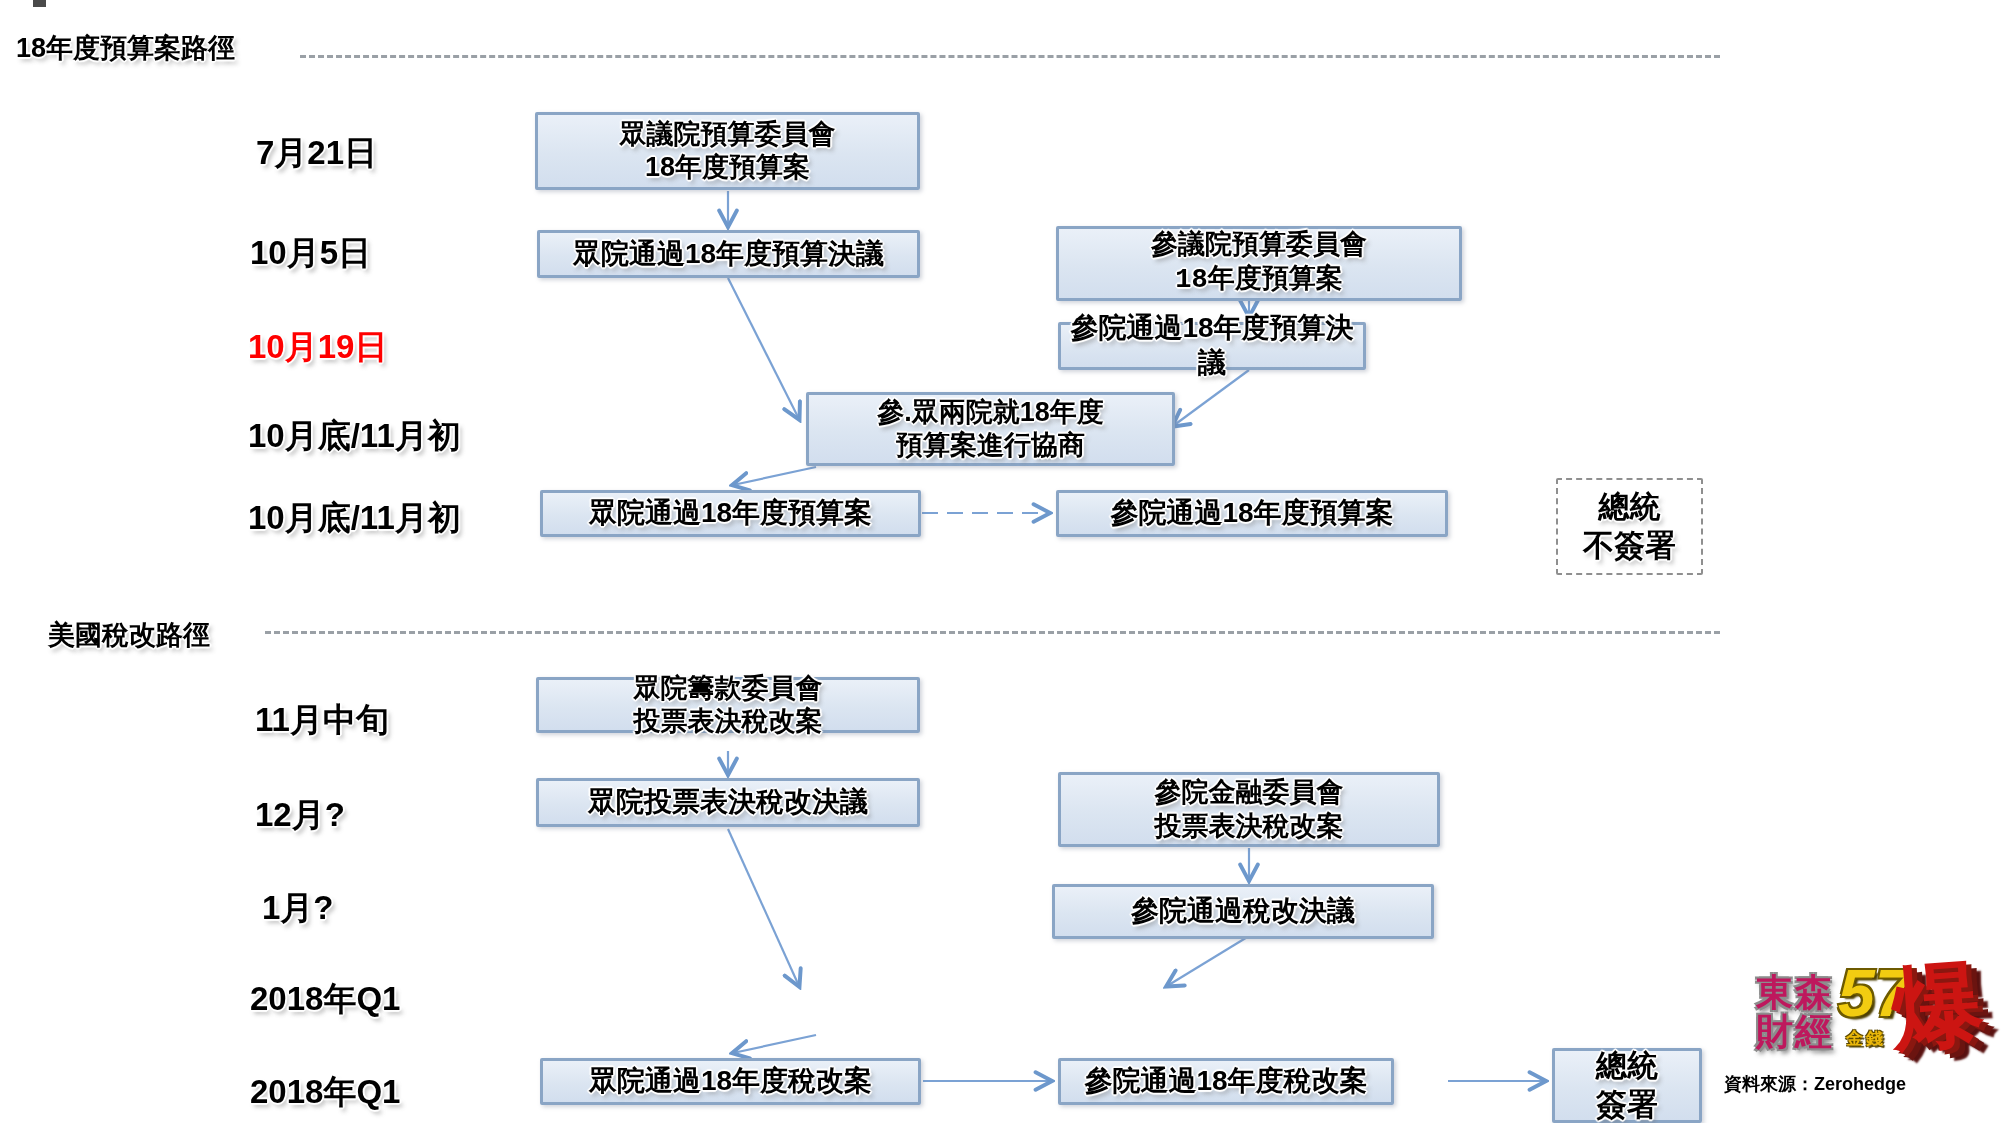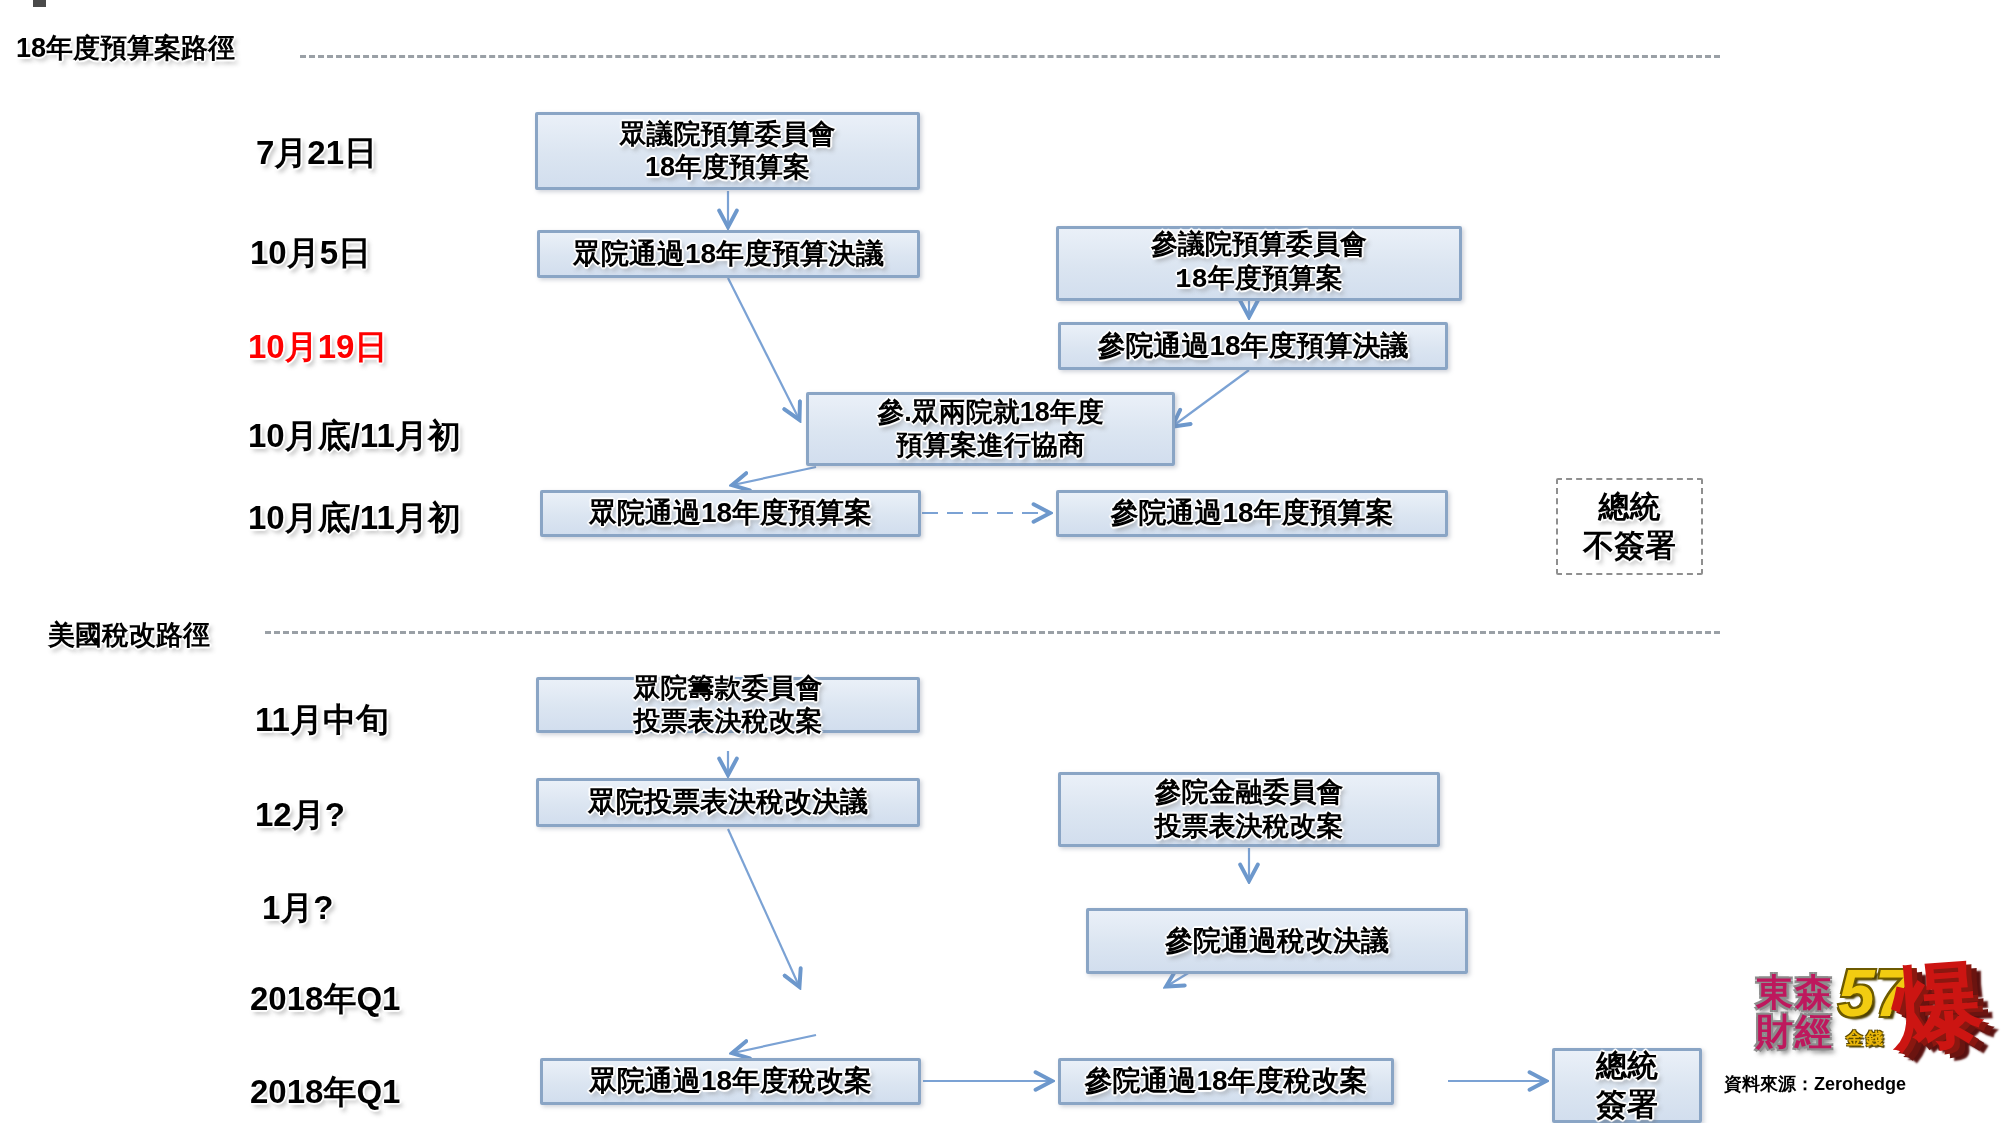--- a/index.html
+++ b/index.html
@@ -82,21 +82,21 @@
   <div class="date glow" style="left:250px;top:231px;">10月5日</div>
   <div class="date glow red" style="left:248px;top:325px;">10月19日</div>
   <div class="date glow" style="left:248px;top:414px;">10月底/11月初</div>
   <div class="date glow" style="left:248px;top:496px;">10月底/11月初</div>
 
   <div class="box glow" style="left:535px;top:112px;width:385px;height:78px;">眾議院預算委員會
 18年度預算案</div>
   <div class="box glow single" style="left:537px;top:230px;width:383px;height:48px;">眾院通過18年度預算決議</div>
   <div class="box glow" style="left:1056px;top:226px;width:406px;height:75px;font-family:Liberation Mono, monospace;">參議院預算委員會
 18年度預算案</div>
-  <div class="box glow single" style="left:1058px;top:322px;width:390px;height:48px;">參院通過18年度預算決議</div>
+  <div class="box glow single" style="left:1058px;top:322px;width:308px;height:48px;">參院通過18年度預算決議</div>
   <div class="box glow" style="left:806px;top:392px;width:369px;height:74px;">參.眾兩院就18年度
 預算案進行協商</div>
   <div class="box glow single" style="left:540px;top:490px;width:381px;height:47px;">眾院通過18年度預算案</div>
   <div class="box glow single" style="left:1056px;top:490px;width:392px;height:47px;">參院通過18年度預算案</div>
   <div class="box glow dashed" style="left:1556px;top:478px;width:147px;height:97px;">總統
 不簽署</div>
 
   <div class="sec-title glow" style="left:48px;top:617px;">美國稅改路徑</div>
   <div class="dashrule" style="left:265px;top:631px;width:1455px;"></div>
 
@@ -104,21 +104,21 @@
   <div class="date glow" style="left:255px;top:793px;">12月?</div>
   <div class="date glow" style="left:262px;top:886px;">1月?</div>
   <div class="date glow" style="left:250px;top:977px;">2018年Q1</div>
   <div class="date glow" style="left:250px;top:1070px;">2018年Q1</div>
 
   <div class="box glow" style="left:536px;top:677px;width:384px;height:56px;">眾院籌款委員會
 投票表決稅改案</div>
   <div class="box glow single" style="left:536px;top:778px;width:384px;height:49px;">眾院投票表決稅改決議</div>
   <div class="box glow" style="left:1058px;top:772px;width:382px;height:75px;">參院金融委員會
 投票表決稅改案</div>
-  <div class="box glow single" style="left:1086px;top:884px;width:382px;height:66px;margin-top:24px;">參院通過稅改決議</div>
+  <div class="box glow single" style="left:1052px;top:884px;width:382px;height:55px;">參院通過稅改決議</div>
   <div class="box glow single" style="left:540px;top:1058px;width:381px;height:47px;">眾院通過18年度稅改案</div>
   <div class="box glow single" style="left:1058px;top:1058px;width:336px;height:47px;">參院通過18年度稅改案</div>
   <div class="box glow sign" style="left:1552px;top:1048px;width:150px;height:75px;">總統
 簽署</div>
 
   <div class="logo">
     <div class="brandcol">
       <div>東森</div>
       <div>財經</div>
     </div>

